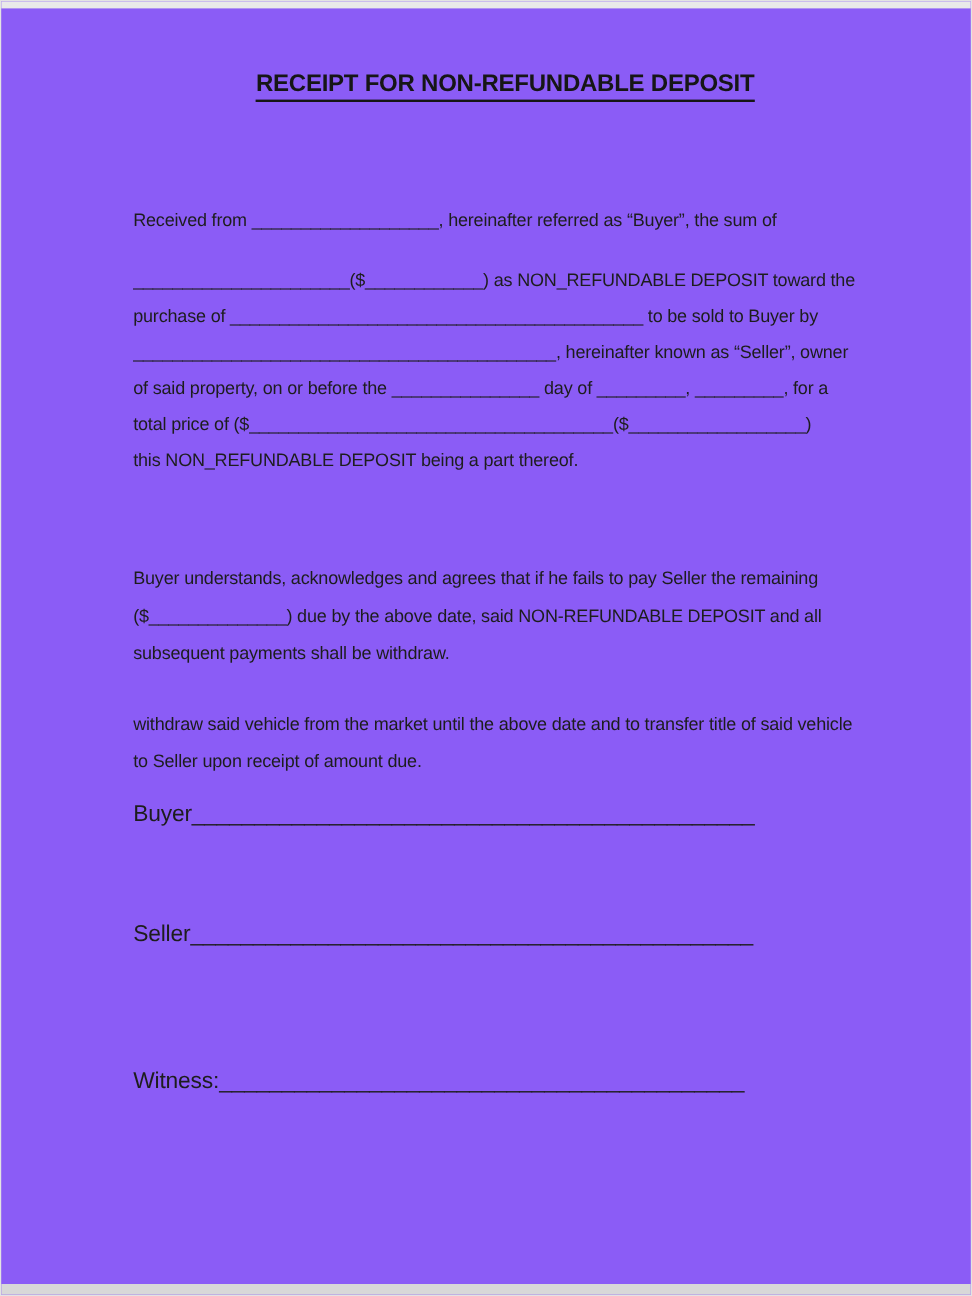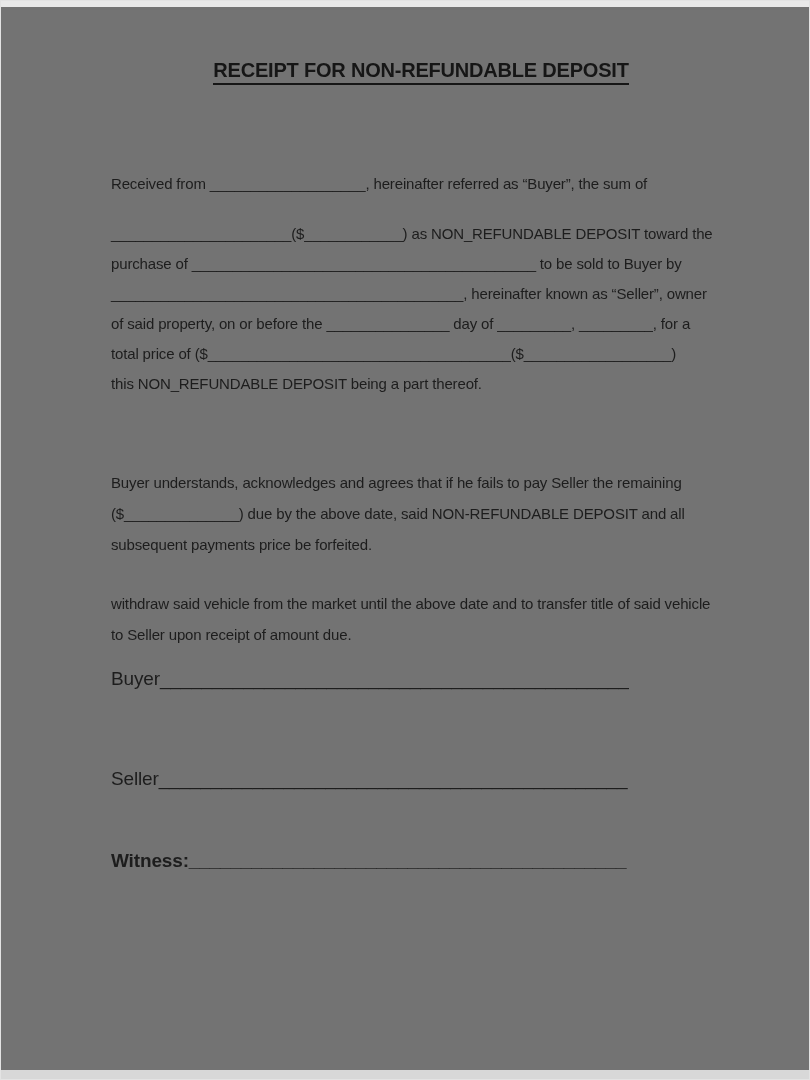--- a/index.html
+++ b/index.html
@@ -5,21 +5,21 @@
   html, body {
     margin: 0;
     padding: 0;
     background: #f4f4f4;
   }
   .page {
     position: relative;
     width: 810px;
     height: 1080px;
     margin: 0 auto;
-    background: #737373;
+    background: #8b5cf6;
     box-sizing: border-box;
     border: 1px solid #e3e3e3;
     overflow: hidden;
     font-family: "Liberation Sans", sans-serif;
     color: #1d1d1d;
   }
   .edge-top {
     position: absolute;
     top: 0; left: 0; right: 0;
     height: 6px;
@@ -66,21 +66,21 @@
   .p3 { margin-top: 28px; }
   .p3 .line { line-height: 31px; }
   .sig-row {
     font-size: 19px;
     letter-spacing: -0.15px;
     line-height: 30px;
     white-space: nowrap;
   }
   .sig-buyer   { margin-top: 14px; }
   .sig-seller  { margin-top: 70px; }
-  .sig-witness { margin-top: 52px; font-weight: bold; }
+  .sig-witness { margin-top: 93px; }
 </style>
 </head>
 <body>
 
 <div class="page">
   <div class="edge-top"></div>
 
   <div class="content">
 
     <h1 class="doc-title">
@@ -93,21 +93,21 @@
       <div class="line">purchase of __________________________________________ to be sold to Buyer by</div>
       <div class="line">___________________________________________, hereinafter known as “Seller”, owner</div>
       <div class="line">of said property, on or before the _______________ day of _________, _________, for a</div>
       <div class="line">total price of ($_____________________________________($__________________)</div>
       <div class="line">this NON_REFUNDABLE DEPOSIT being a part thereof.</div>
     </div>
 
     <div class="para p2">
       <div class="line">Buyer understands, acknowledges and agrees that if he fails to pay Seller the remaining</div>
       <div class="line">($______________) due by the above date, said NON-REFUNDABLE DEPOSIT and all</div>
-      <div class="line">subsequent payments price be forfeited.</div>
+      <div class="line">subsequent payments shall be withdraw.</div>
     </div>
 
     <div class="para p3">
       <div class="line">withdraw said vehicle from the market until the above date and to transfer title of said vehicle</div>
       <div class="line">to Seller upon receipt of amount due.</div>
     </div>
 
     <div class="sig-row sig-buyer">
       <span>Buyer</span><span>_____________________________________________</span>
     </div>

